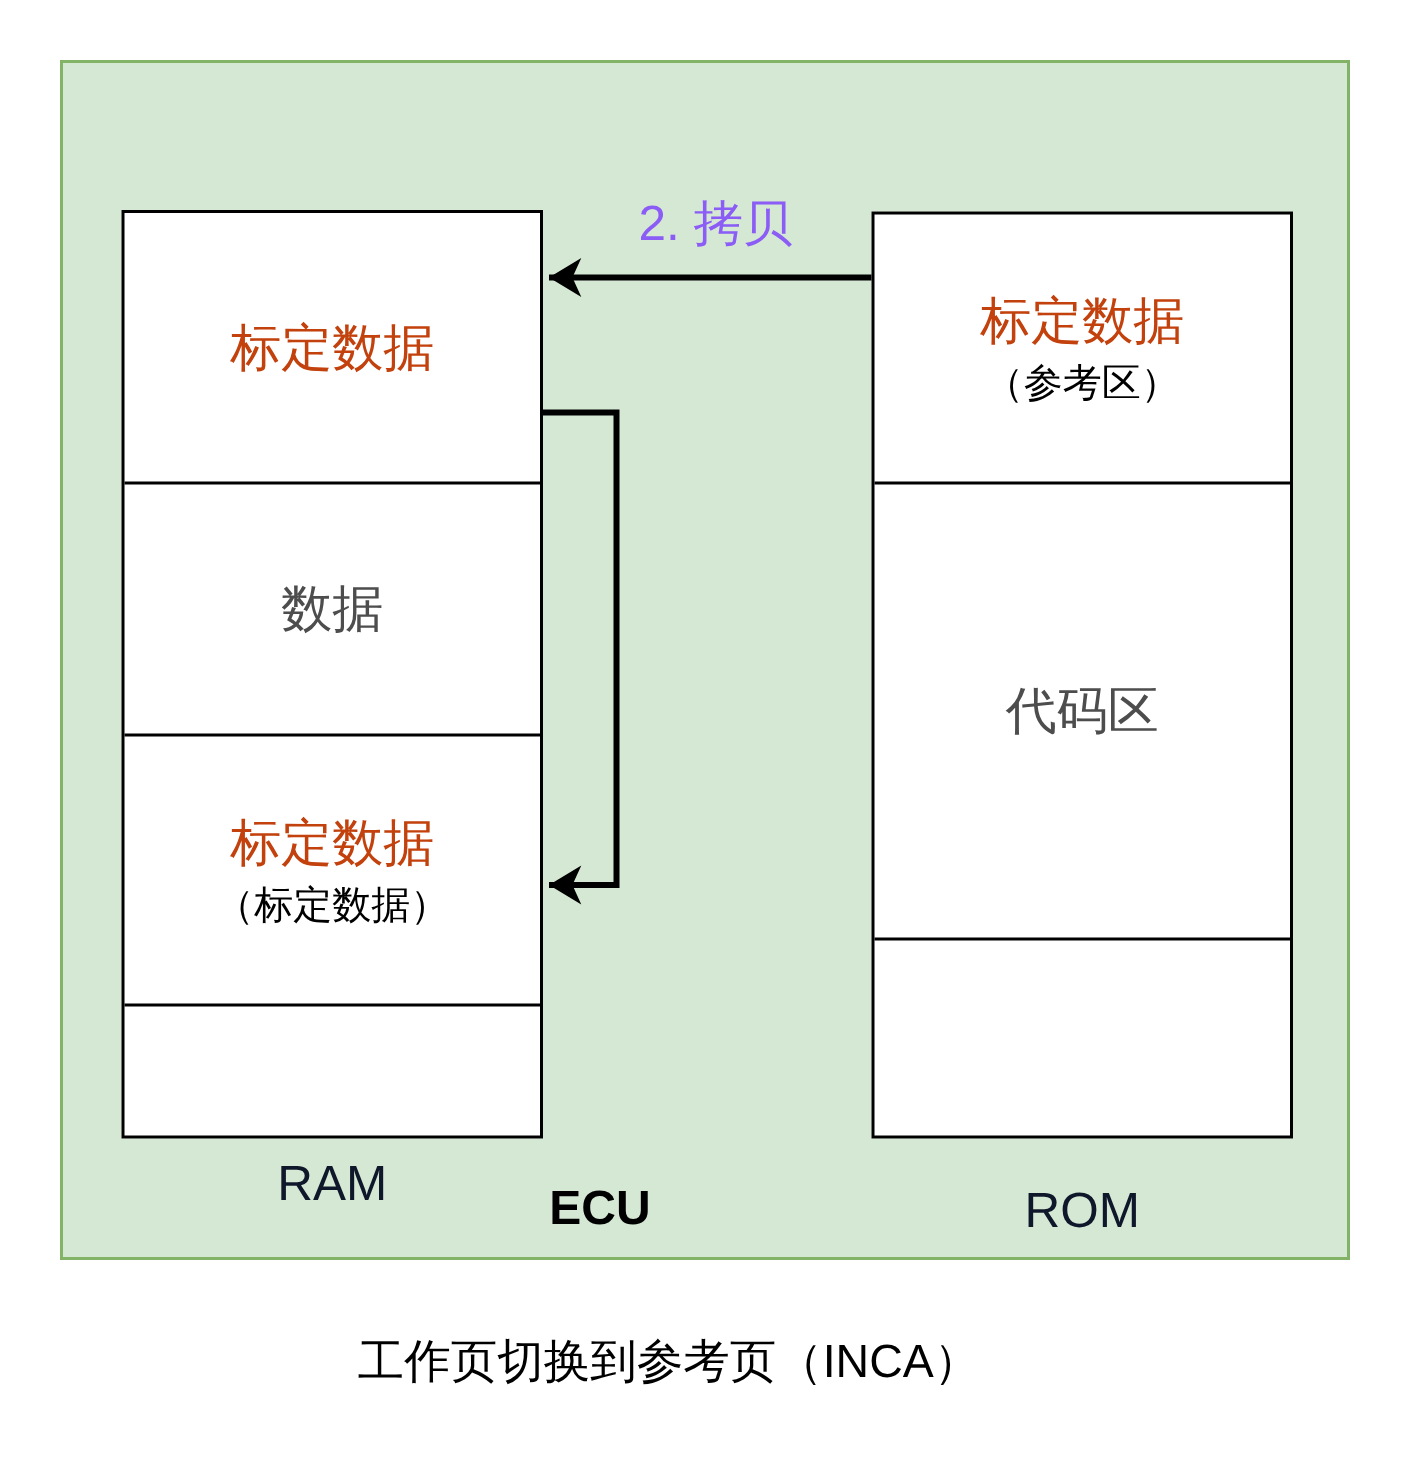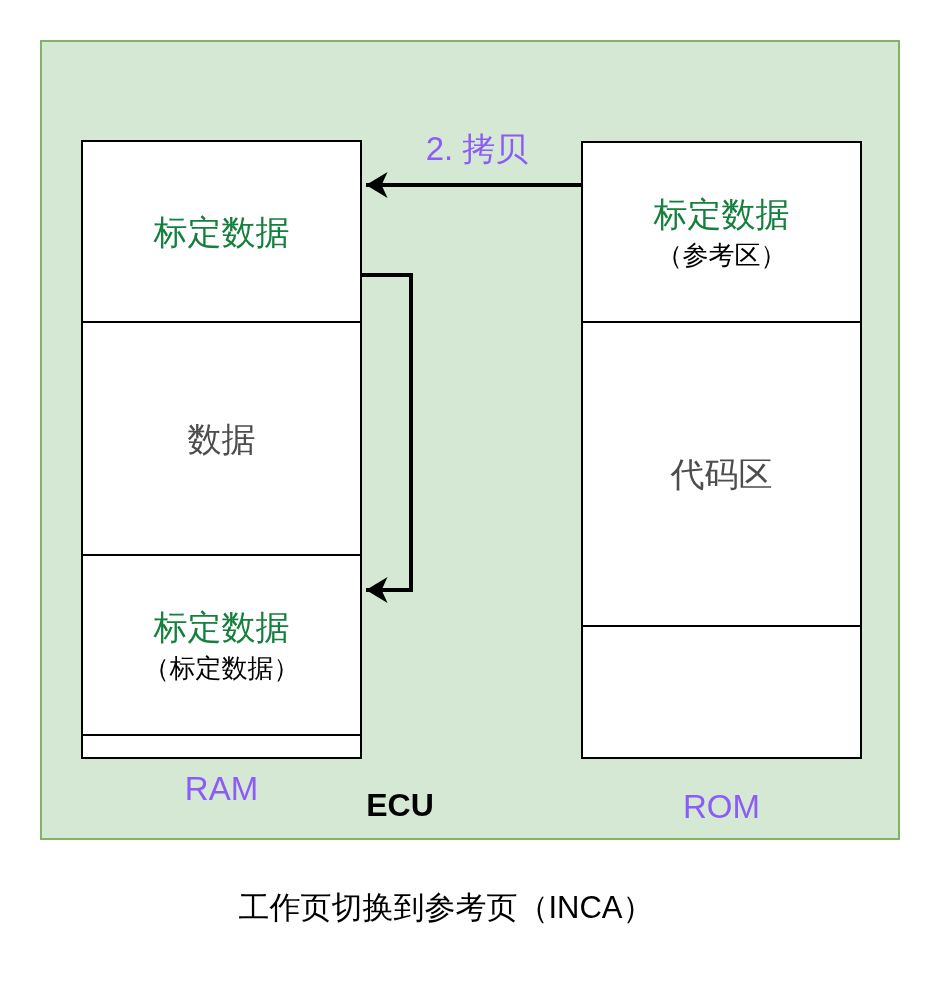--- a/index.html
+++ b/index.html
@@ -40,48 +40,48 @@
   .sec {
     display: flex;
     flex-direction: column;
     align-items: center;
     justify-content: center;
     flex-shrink: 0;
     text-align: center;
   }
   .sec + .sec { border-top: 2.5px solid var(--line-color); }
   .ram .sec1 { height: 179px; }
-  .ram .sec2 { height: 233px; }
+  .ram .sec2 { height: 168px; }
   .ram .sec3 { height: 180px; }
   .ram .sec4 { flex: 1; }
   .rom .sec1 { height: 178px; }
   .rom .sec2 { height: 304px; }
   .rom .sec3 { flex: 1; }
   .sec .main {
     font-size: 34px;
     line-height: 40px;
-    color: #15803d;
+    color: #c2410c;
     white-space: nowrap;
   }
   .sec .main.muted { color: var(--muted-text); }
   .sec .sub {
     font-size: 26px;
     line-height: 32px;
     margin-top: 5px;
     color: #000;
     white-space: nowrap;
   }
   .sub:empty, .main:empty { display: none; }
   .mem-caption {
     position: absolute;
     width: 281px;
     text-align: center;
     font-size: 33px;
     line-height: 38px;
-    color: #8b5cf6;
+    color: #0f172a;
   }
   .mem-caption.ram-label { left: 81px; top: 770px; }
   .mem-caption.rom-label { left: 581px; top: 788px; }
   .ecu-label {
     position: absolute;
     left: 40px; top: 787px;
     width: 720px;
     text-align: center;
     font-size: 32px;
     line-height: 36px;

